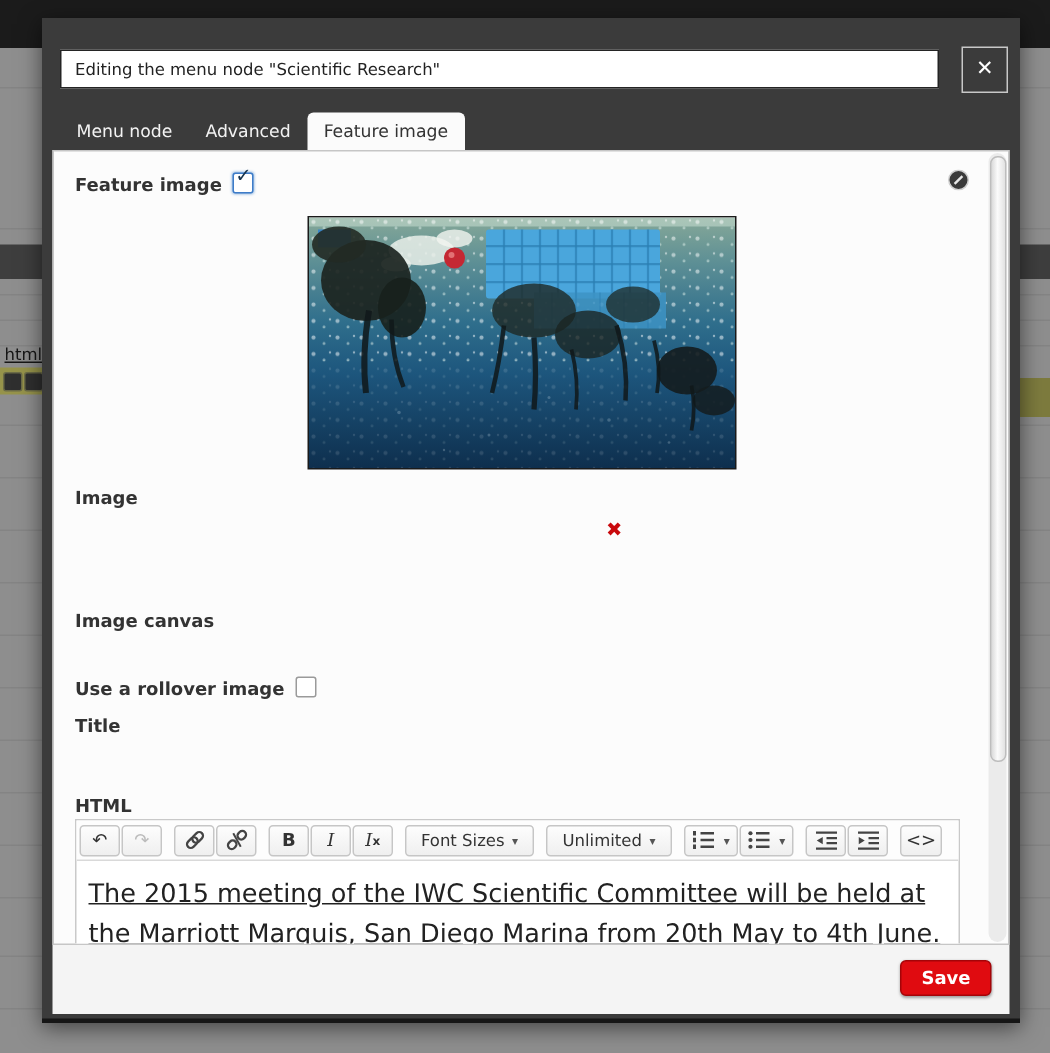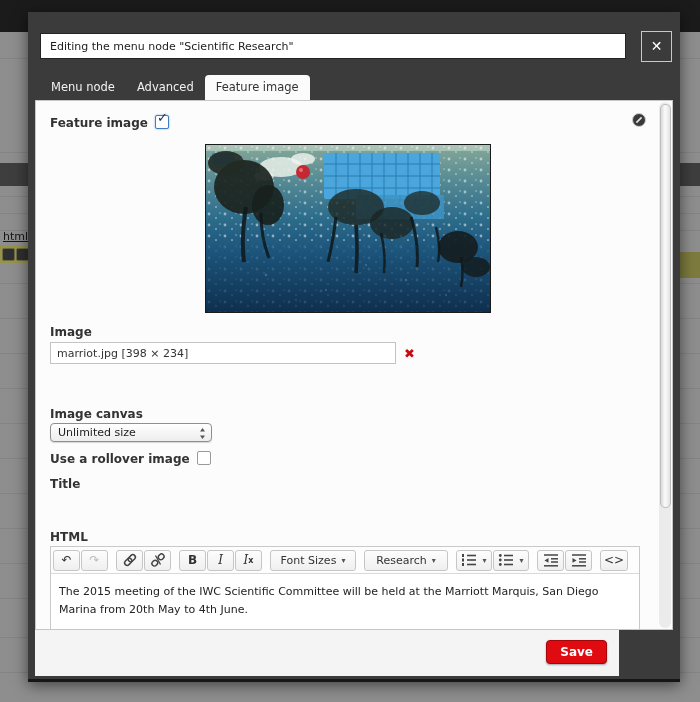--- a/index.html
+++ b/index.html
@@ -23,21 +23,21 @@
            line-height:26px;padding-left:9px;box-sizing:border-box;font-size:11px;color:#222;
            border:1px solid #242424;}
   .m-close{position:absolute;left:613px;top:19px;width:29px;height:29px;border:1px solid #c8c8c8;
            color:#fff;font-size:14px;font-weight:bold;text-align:center;line-height:28px;cursor:pointer;}
   .tabs{position:absolute;left:12px;top:64px;height:24px;display:flex;align-items:flex-end;}
   .tab{padding:5px 11px 6px;font-size:11.5px;color:#f2f2f2;cursor:pointer;}
   .tab.active{background:#fbfbfb;color:#333;border-radius:4px 4px 0 0;}
 
   .panel{position:absolute;left:7px;top:88px;width:638px;height:530px;background:#fcfcfc;
          border:1px solid #c6c6c6;box-sizing:border-box;overflow:hidden;}
-  .footer{position:absolute;left:7px;top:618px;width:584px;height:46px;background:#f4f4f4;}
+  .footer{position:absolute;left:7px;top:618px;width:638px;height:46px;background:#f4f4f4;}
   .save-btn{position:absolute;right:12px;top:10px;background:#e00b10;color:#fff;font-size:12px;
             font-weight:bold;padding:4px 13px;border-radius:4px;border:1px solid #a50408;
             box-shadow:0 1px 2px rgba(0,0,0,.35);cursor:pointer;}
 
   
   .lbl{position:absolute;font-size:12px;font-weight:bold;color:#333;}
   .cb{display:inline-block;width:12px;height:12px;background:#fff;border:1px solid #9a9a9a;
       border-radius:2px;vertical-align:-2px;margin-left:7px;position:relative;cursor:pointer;}
   .cb.checked{border-color:#3e7cc8;box-shadow:0 0 2px #7aa7d9;}
   .cb .tick{position:absolute;left:1px;top:-6px;font-size:13px;font-weight:bold;color:#15314b;}
@@ -76,21 +76,21 @@
   .tb-btn{height:21px;min-width:27px;border:1px solid #c6c6c6;border-radius:3px;margin-right:1px;
           background:linear-gradient(#fdfdfd,#efefef);display:flex;align-items:center;justify-content:center;
           font-size:12px;color:#333;cursor:pointer;box-sizing:border-box;padding:0 3px;}
   .tb-btn.drop{min-width:86px;justify-content:center;font-size:11px;padding:0 6px;}
   .tb-btn .caret{font-size:8px;color:#555;margin-left:5px;}
   .tb-btn.dis{color:#bcbcbc;}
   .bold-g{font-weight:bold;}
   .ital-g{font-style:italic;font-family:"DejaVu Serif","Liberation Serif",serif;}
   .clr-g{font-style:italic;font-family:"DejaVu Serif","Liberation Serif",serif;}
   .clr-x{font-size:8px;vertical-align:-3px;font-weight:bold;}
-  .ed-body{padding:9px 8px;font-size:11px;line-height:1.6;color:#222;}
+  .ed-body{padding:9px 8px;font-size:17px;line-height:1.6;color:#222;text-decoration:underline;}
 </style>
 </head>
 <body>
 
 <div class="stage">
 
   <div class="topbar"></div>
   <div class="bd-line" style="top:58px"></div>
   <div class="bd-line" style="top:152px"></div>
   <div class="bd-darkband"></div>
@@ -195,32 +195,24 @@
           <circle cx="60" cy="130" r="1.2"></circle>
             <circle cx="120" cy="145" r="1"></circle>
             <circle cx="200" cy="135" r="1.2"></circle>
           <circle cx="90" cy="155" r="0.8"></circle>
             <circle cx="160" cy="120" r="1"></circle>
             <circle cx="240" cy="150" r="0.9"></circle>
         </g>
       </svg>
 
       <div class="lbl" style="left:14px;top:224px">Image</div>
-      <input class="txt-input" style="left: 14px; top: 241px;" value="marriot.jpg [398 × 234]">
       <span class="remove-x" style="top:245px">✖</span>
 
 
       <div class="lbl" style="left:14px;top:306px">Image canvas</div>
-      <div class="mac-select" style="top:322px">
-        <span>Unlimited size</span>
-        <svg width="7" height="13" viewBox="0 0 7 13">
-          <path d="M3.5 1 L6 4.5 H1 z" fill="#555"></path>
-          <path d="M3.5 12 L1 8.5 H6 z" fill="#555"></path>
-        </svg>
-      </div>
 
       <div class="lbl" style="left:14px;top:350px">
         <span>Use a rollover image</span><span class="cb"></span>
       </div>
 
       <div class="lbl" style="left:14px;top:376px">Title</div>
 
       <div class="lbl" style="left:14px;top:429px">HTML</div>
 
       <div class="editor">
@@ -265,21 +257,21 @@
             </div>
           </div>
           <div class="grp">
             <div class="tb-btn drop">
               <span>Font Sizes</span>
               <span class="caret">▾</span>
             </div>
           </div>
           <div class="grp">
             <div class="tb-btn drop" style="min-width:84px">
-              <span>Research</span>
+              <span>Unlimited</span>
               <span class="caret">▾</span>
             </div>
           </div>
           <div class="grp">
             <div class="tb-btn" style="min-width:36px">
               <svg width="16" height="16" viewBox="0 0 16 16">
                 <g stroke="#444" stroke-width="1.6">
                     <line x1="6" y1="3.5" x2="15" y2="3.5"></line>
                     <line x1="6" y1="8" x2="15" y2="8"></line>
                     <line x1="6" y1="12.5" x2="15" y2="12.5"></line>

